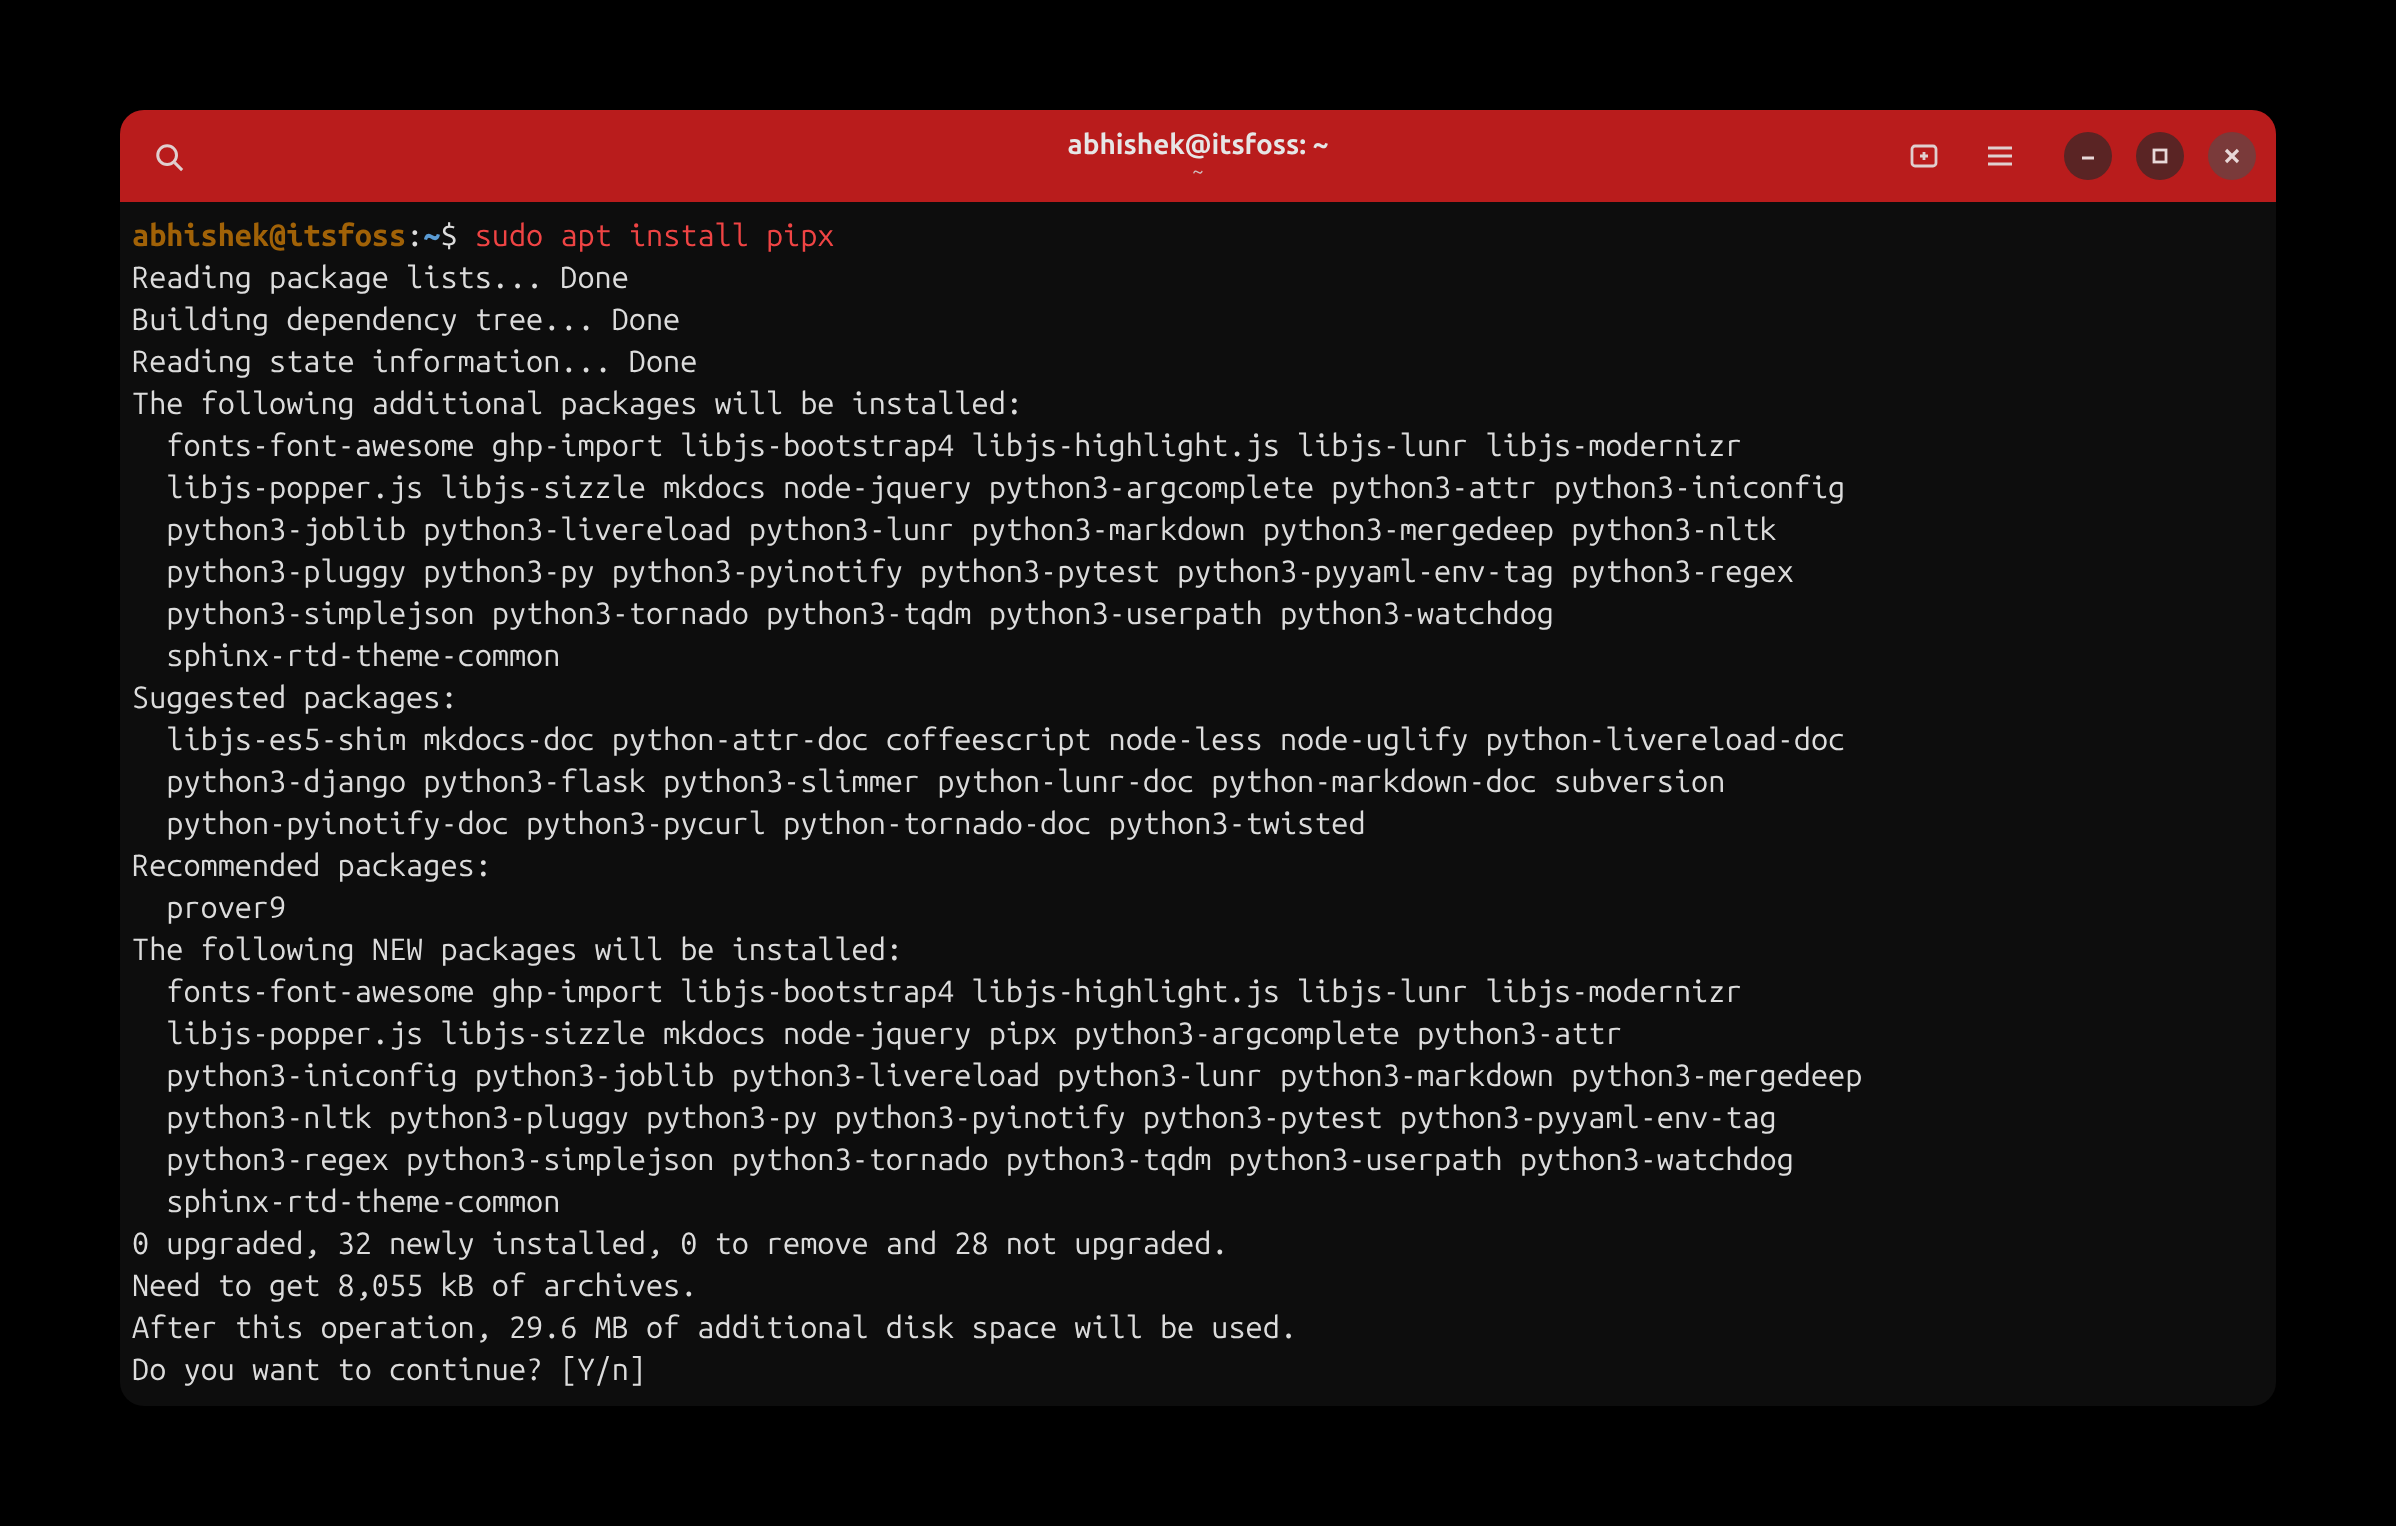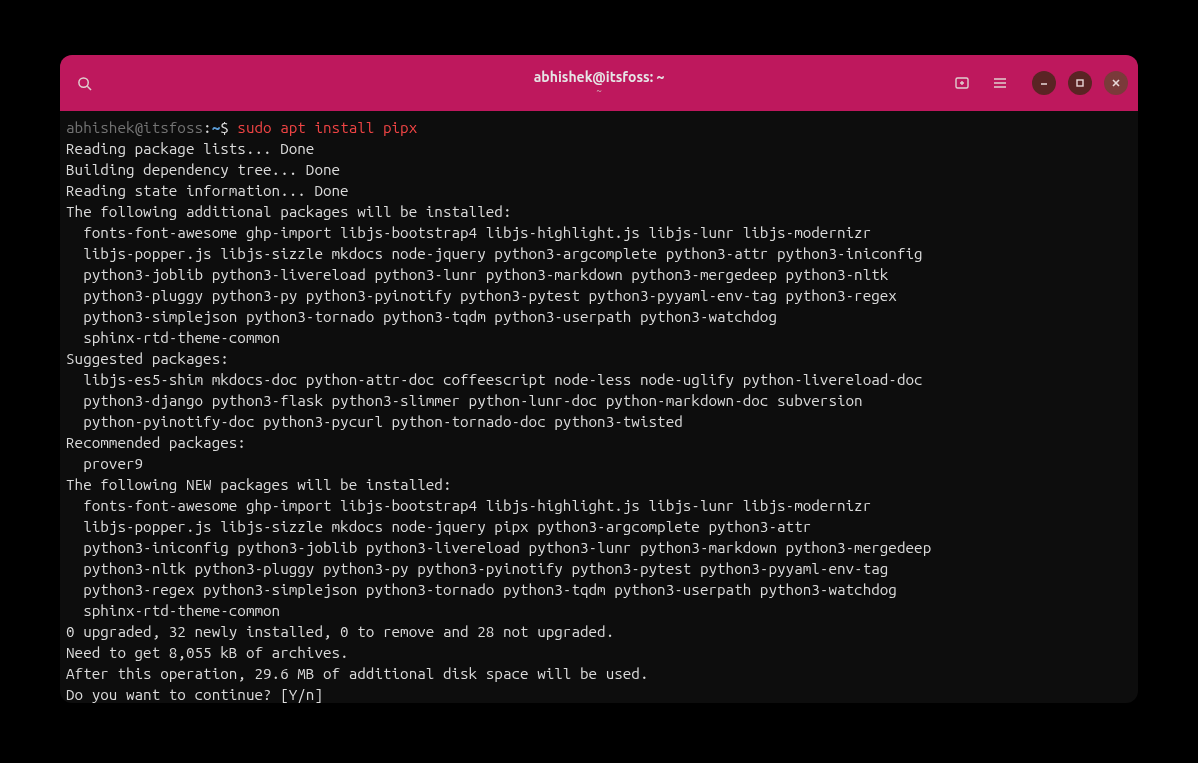--- a/index.html
+++ b/index.html
@@ -15,22 +15,22 @@
     left: 60px;
     top: 55px;
     width: 1078px;
     height: 648px;
     background: #0d0d0d;
     border-radius: 12px;
     overflow: hidden;
     box-shadow: 0 8px 30px rgba(0,0,0,0.6);
   }
   .titlebar {
-    height: 56px;
-    background: #be185d;
+    height: 46px;
+    background: #b91c1c;
     display: flex;
     align-items: center;
     position: relative;
     padding: 0 10px;
   }
   .search-btn {
     width: 28px;
     height: 28px;
     display: flex;
     align-items: center;
@@ -90,21 +90,21 @@
   }
   .terminal-body {
     padding: 6px 6px;
     color: #dcdcdc;
     font-size: 15.3px;
     line-height: 21px;
     letter-spacing: 0;
     white-space: pre;
     overflow: hidden;
   }
-  .prompt-user { color: #737373; font-weight: normal; }
+  .prompt-user { color: #a16207; font-weight: bold; }
   .prompt-path { color: #5a9bd4; font-weight: bold; }
   .prompt-sep  { color: #dcdcdc; }
   .cmd         { color: #ef4444; }
   .line        { display: block; }
   svg { display: block; }
 </style>
 </head>
 <body>
 
 <div class="terminal-window">

